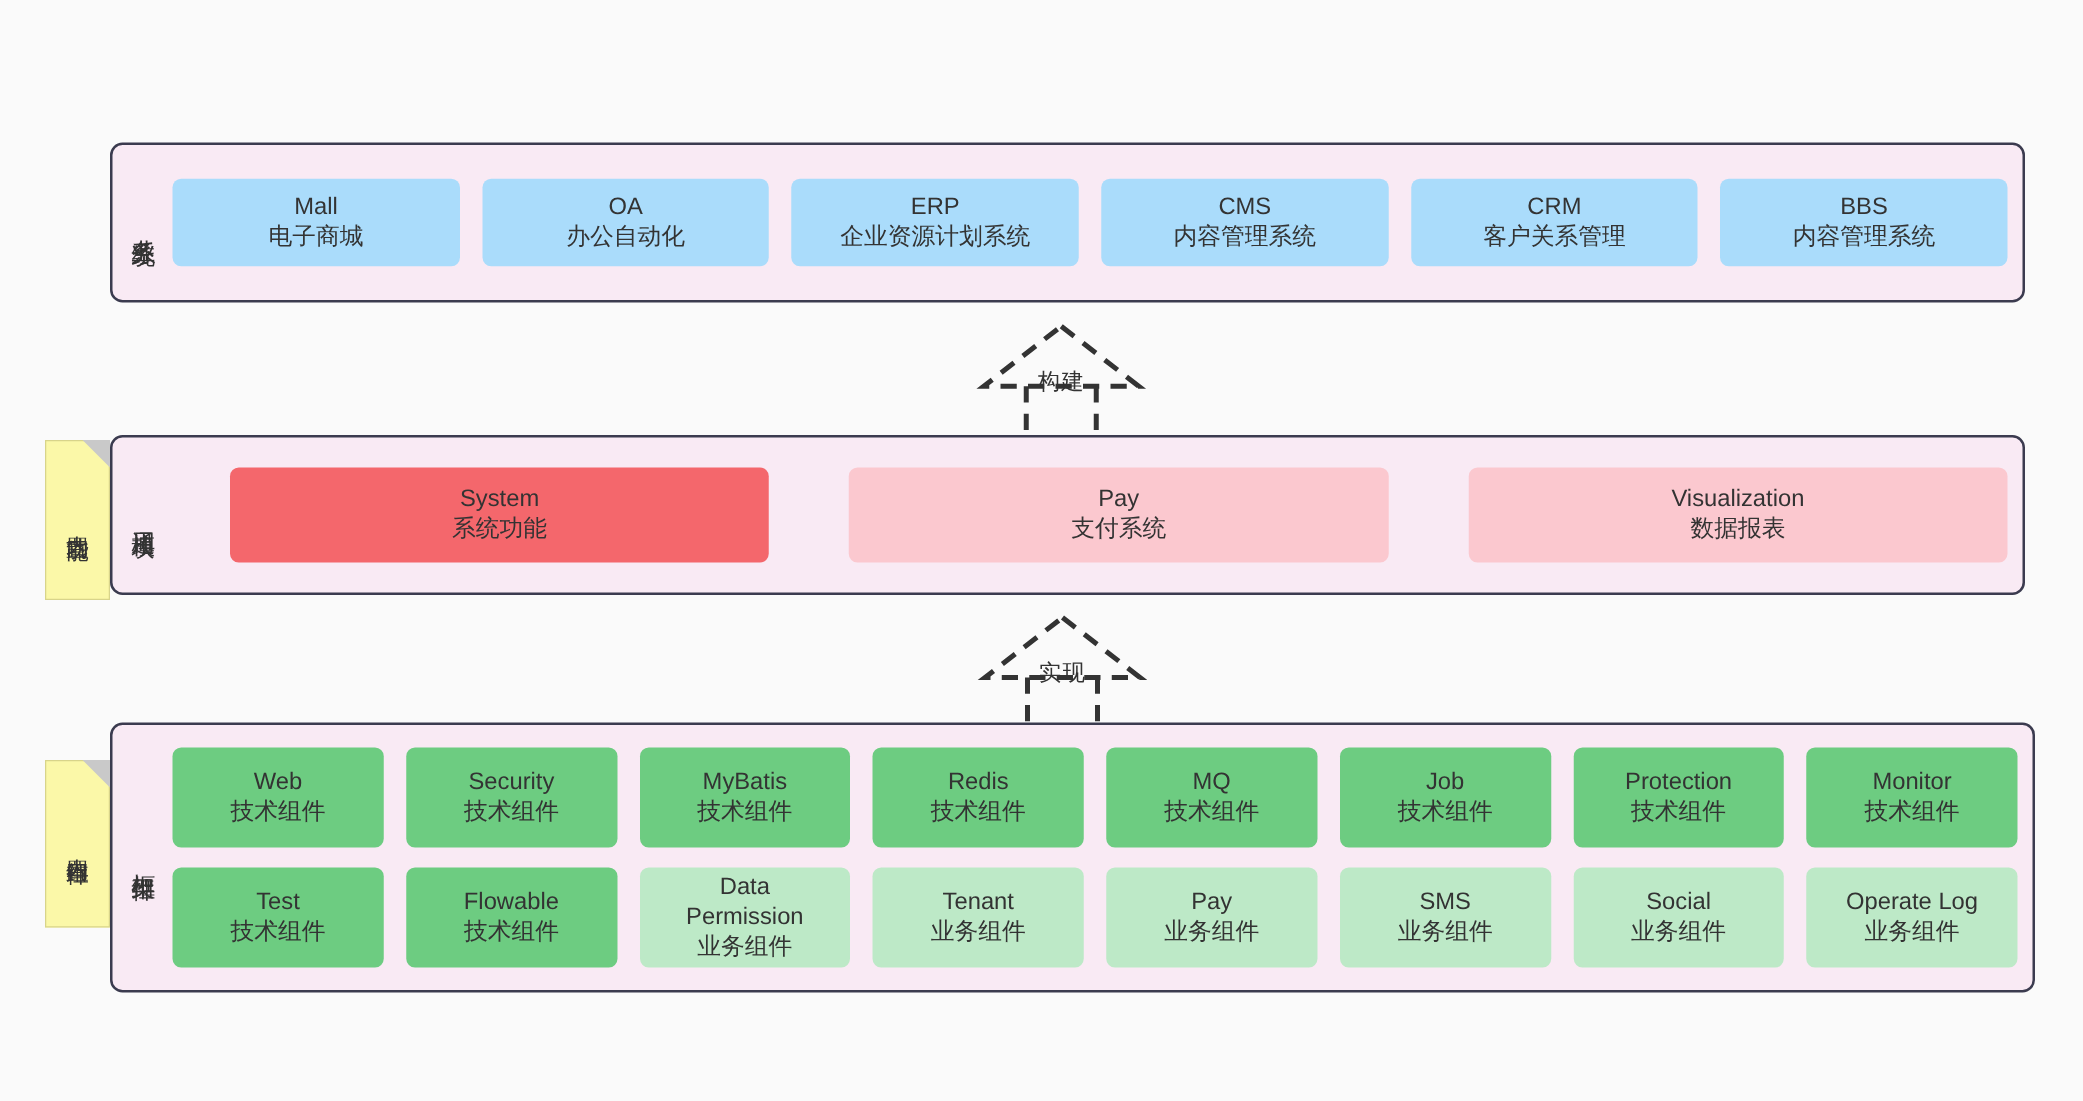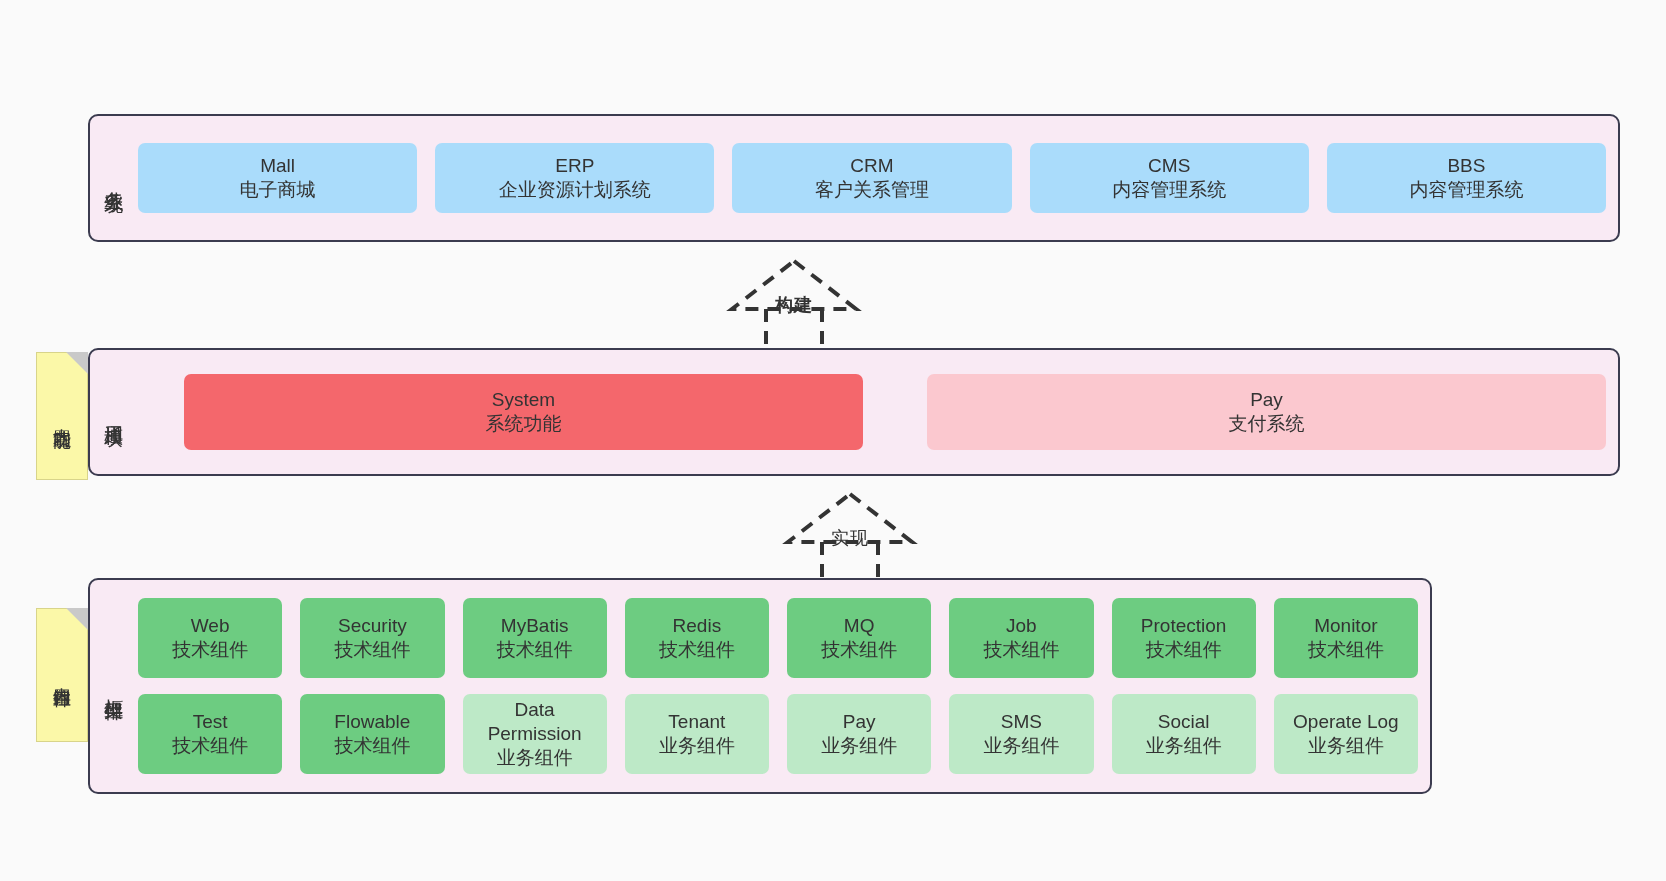--- a/index.html
+++ b/index.html
@@ -76,21 +76,21 @@
   .c-green       { background: #6dcc81; }
   .c-green-light { background: #bde9c7; }
 
   
   #layer-business  { left: 88px;  top: 114px; width: 1532px; height: 128px; }
   #layer-business .cell { height: 70px; }
 
   #layer-common    { left: 88px;  top: 348px; width: 1532px; height: 128px; }
   #layer-common .cell { height: 76px; margin-left: 46px; }
 
-  #layer-framework { left: 88px;  top: 578px; width: 1344px; height: 216px; }
+  #layer-framework { left: 88px;  top: 578px; width: 1540px; height: 216px; }
   #layer-framework .cell { height: 80px; }
 
   
   .note {
     position: absolute;
     width: 52px;
     background: #fbf8a8;
     border: 1px solid #d8d48a;
     box-sizing: border-box;
     display: flex;
@@ -127,45 +127,49 @@
   .uml-arrow .lbl {
     position: absolute;
     left: 0;
     width: 100%;
     top: 38px;
     text-align: center;
     font-size: 18px;
     color: #333;
     letter-spacing: 1px;
   }
-  #arrow-build   { left: 704px; top: 255px; font-weight: bold; }
+  #arrow-build   { left: 759px; top: 255px; }
   #arrow-realize { left: 760px; top: 488px; }
 </style>
 </head>
 <body>
 
 <div class="layer" id="layer-business">
   <div class="layer-title">业务系统</div>
   <div class="layer-body">
     <div class="row">
       <div class="cell c-blue">
         <span class="en">Mall</span>
         <span class="cn">电子商城</span>
       </div>
       <div class="cell c-blue">
+        <span class="en">OA</span>
+        <span class="cn">办公自动化</span>
+      </div>
+      <div class="cell c-blue">
         <span class="en">ERP</span>
         <span class="cn">企业资源计划系统</span>
       </div>
       <div class="cell c-blue">
+        <span class="en">CMS</span>
+        <span class="cn">内容管理系统</span>
+      </div>
+      <div class="cell c-blue">
         <span class="en">CRM</span>
         <span class="cn">客户关系管理</span>
-      </div>
-      <div class="cell c-blue">
-        <span class="en">CMS</span>
-        <span class="cn">内容管理系统</span>
       </div>
       <div class="cell c-blue">
         <span class="en">BBS</span>
         <span class="cn">内容管理系统</span>
       </div>
     </div>
   </div>
 </div>
 
 <div class="uml-arrow" id="arrow-build">
@@ -189,20 +193,24 @@
   <div class="layer-body">
     <div class="row">
       <div class="cell c-red">
         <span class="en">System</span>
         <span class="cn">系统功能</span>
       </div>
       <div class="cell c-pink">
         <span class="en">Pay</span>
         <span class="cn">支付系统</span>
       </div>
+      <div class="cell c-pink">
+        <span class="en">Visualization</span>
+        <span class="cn">数据报表</span>
+      </div>
     </div>
   </div>
 </div>
 
 <div class="uml-arrow" id="arrow-realize">
   <svg width="180" height="110" viewBox="0 0 180 110" aria-hidden="true">
     <g fill="none" stroke="#333333" stroke-width="4" stroke-dasharray="13 9" stroke-linecap="butt">
       <path d="M 90 6 L 152 54 L 28 54 Z"></path>
       <path d="M 62 54 L 62 104"></path>
       <path d="M 118 54 L 118 104"></path>

